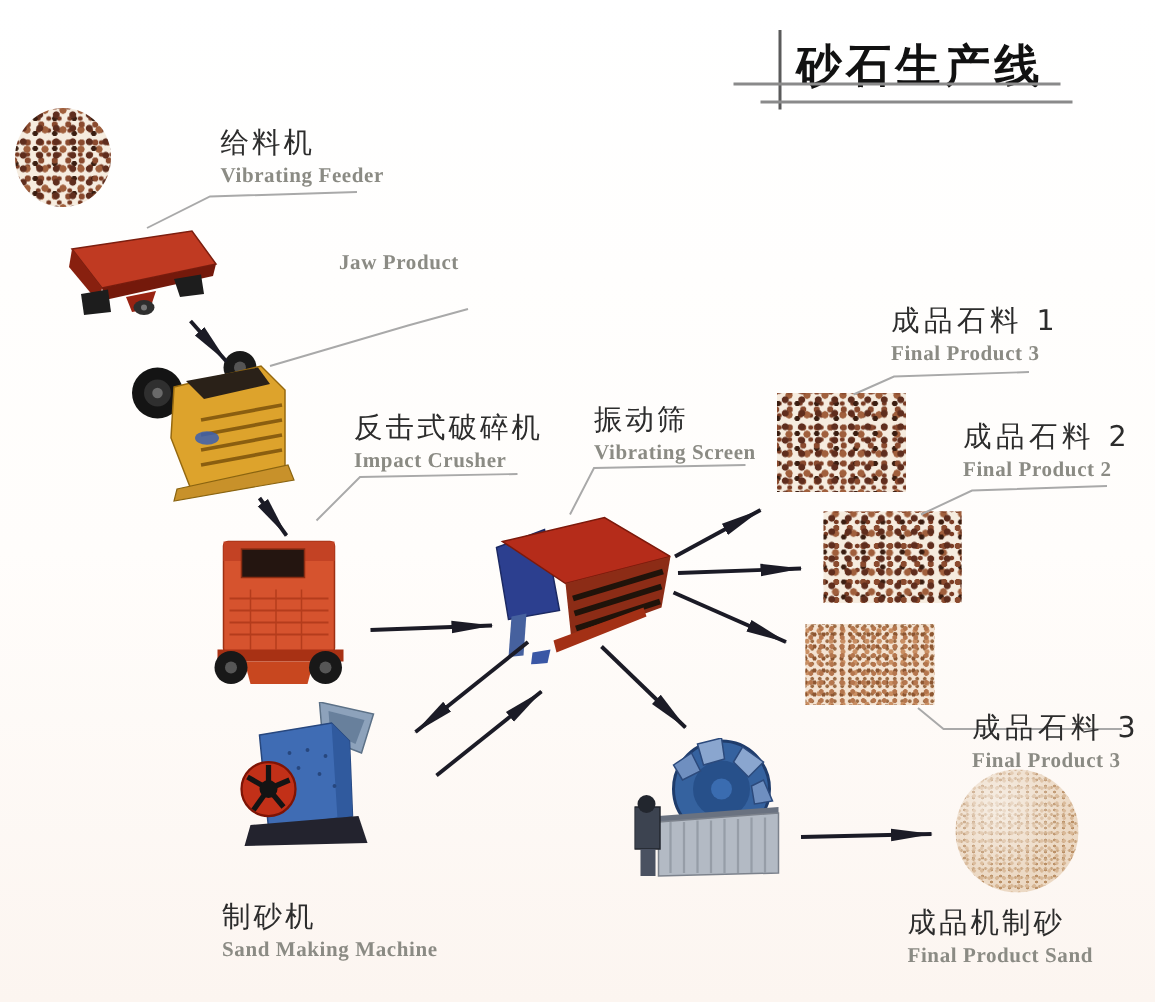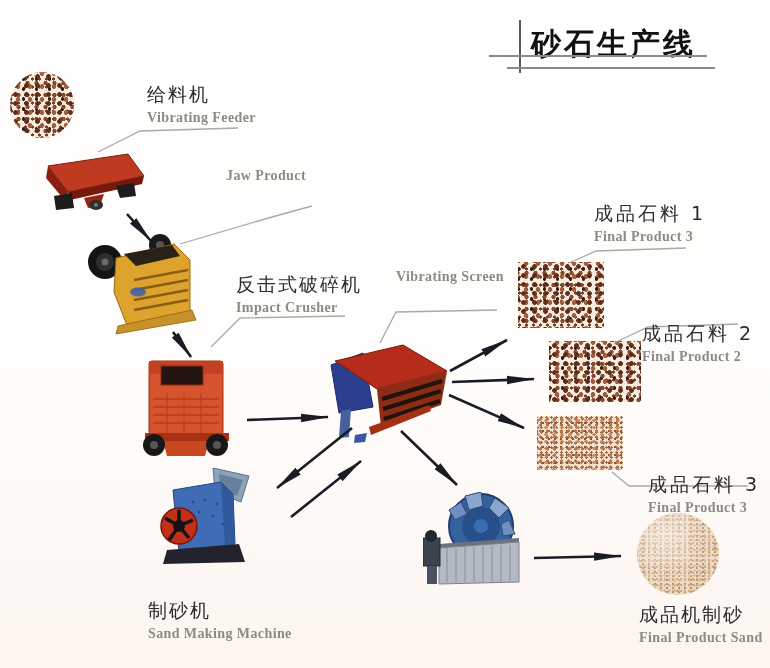--- a/index.html
+++ b/index.html
@@ -207,36 +207,37 @@
     <div class="en">Vibrating Feeder</div>
   </div>
   <div class="abs lbl" style="left:226px;top:166px;">
     <div class="en">Jaw Product</div>
   </div>
   <div class="abs lbl" style="left:236px;top:272px;">
     <div class="cn">反击式破碎机</div>
     <div class="en">Impact Crusher</div>
   </div>
   <div class="abs lbl" style="left:396px;top:267px;">
+    <div class="cn">振动筛</div>
     <div class="en">Vibrating Screen</div>
   </div>
   <div class="abs lbl wide" style="left:594px;top:201px;">
     <div class="cn">成品石料 1</div>
     <div class="en">Final Product 3</div>
   </div>
-  <div class="abs lbl wide" style="left:642px;top:278px;margin-top:43px;">
+  <div class="abs lbl wide" style="left:642px;top:278px;">
     <div class="cn">成品石料 2</div>
     <div class="en">Final Product 2</div>
   </div>
   <div class="abs lbl wide" style="left:648px;top:472px;">
     <div class="cn">成品石料 3</div>
     <div class="en">Final Product 3</div>
   </div>
   <div class="abs lbl" style="left:148px;top:598px;">
     <div class="cn">制砂机</div>
     <div class="en">Sand Making Machine</div>
   </div>
-  <div class="abs lbl" style="left:639px;top:602px;">
+  <div class="abs lbl" style="left:605px;top:602px;">
     <div class="cn">成品机制砂</div>
     <div class="en">Final Product Sand</div>
   </div>
 
 </div>
 
 </body></html>

